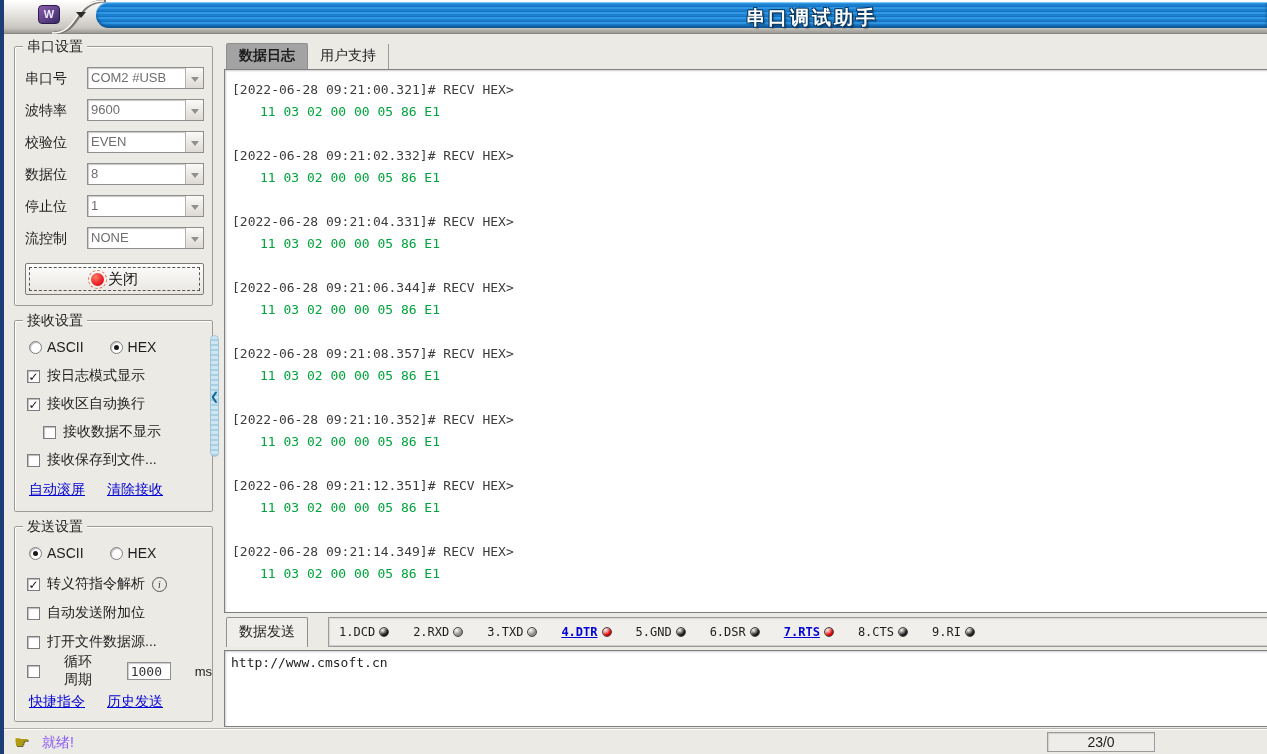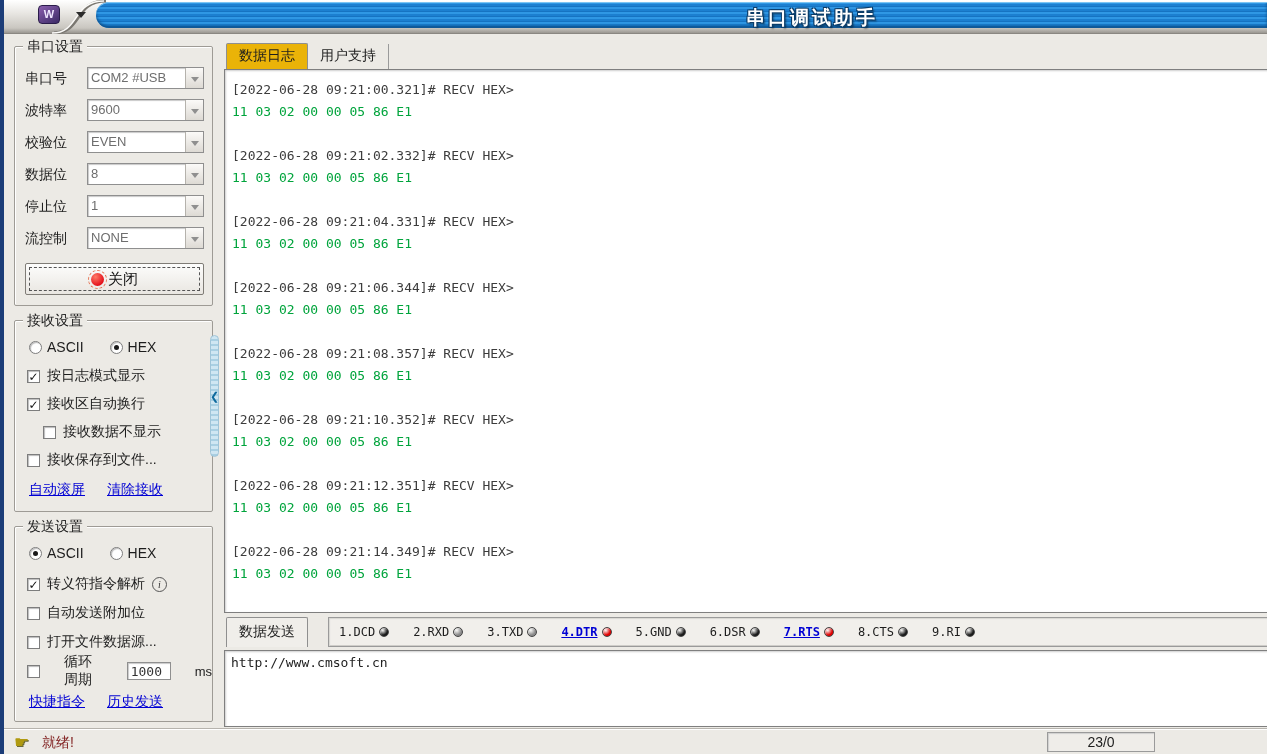--- a/index.html
+++ b/index.html
@@ -71,27 +71,27 @@
   .linkrow { position:absolute; left:14px; display:flex; gap:22px; }
   .link { font-size:14px; color:#0000d4; text-decoration:underline; cursor:pointer; }
   
   .splitter { position:absolute; left:206px; top:335px; width:9px; height:122px; border-radius:5px;
     background:repeating-linear-gradient(180deg,#cfe6f2 0 3px,#a9cfe2 3px 5px);
     border:1px solid #9fc4d8; display:flex; align-items:center; justify-content:center; cursor:pointer; }
   .splitter .chev { color:#0f6a9e; font-size:11px; font-weight:bold; }
   
   .tabsbar { position:absolute; left:222px; top:44px; height:25px; display:flex; align-items:flex-end; }
   .tab { font-size:14px; color:#1d1d1d; padding:3px 12px 4px 12px; border-right:1px solid #9a9a9a; cursor:pointer; }
-  .tab.active { border:1px solid #8f8f8f; border-bottom:none; background:#eab308; border-radius:2px 2px 0 0; }
+  .tab.active { border:1px solid #8f8f8f; border-bottom:none; background:#a3a3a3; border-radius:2px 2px 0 0;font-weight:bold; }
   .log-panel { position:absolute; left:220px; top:69px; right:-2px; height:544px; background:#ffffff;
     border:1px solid #7f7f7f; box-shadow:inset 1px 1px 2px #cfcfcf; overflow:hidden;
     font-family:"DejaVu Sans Mono","Liberation Mono",monospace; font-size:13px; padding:9px 0 0 7px; }
   .log-entry { margin-bottom:22px; }
   .log-ts { color:#3c3c3c; line-height:22px; white-space:pre; }
-  .log-hex { color:#00a43c; line-height:22px; white-space:pre; }
+  .log-hex { color:#00a43c; line-height:22px; white-space:pre;margin-left:28px; }
   
   .sendbar { position:absolute; left:222px; top:617px; right:-2px; height:30px; display:flex; align-items:stretch; }
   .sendtab { border:1px solid #8f8f8f; border-bottom:none; background:#f0eeea; font-size:14px;
     color:#1d1d1d; padding:5px 12px 0 12px; border-radius:2px 2px 0 0; margin-right:20px; cursor:pointer; }
   .pinpanel { flex:1; border:1px solid #9a9a9a; border-right:none; background:#f1efeb;
     box-shadow:inset 1px 1px 1px #d8d6d2, inset 0 -1px 0 #cfcdc9;
     display:flex; align-items:center; gap:24px; padding-left:10px; }
   .pin { display:flex; align-items:center; gap:4px; font-size:12px;
     font-family:"DejaVu Sans Mono","Liberation Mono",monospace; color:#1d1d1d; }
   .pin .pname.plink { color:#0000d4; text-decoration:underline; font-weight:bold; cursor:pointer; }
@@ -99,21 +99,21 @@
     box-shadow:inset 1px 1px 1px rgba(255,255,255,.5); }
   .send-area { position:absolute; left:220px; top:650px; right:-2px; height:77px; background:#fff;
     border:1px solid #7f7f7f; box-shadow:inset 1px 1px 2px #cfcfcf;
     font-family:"DejaVu Sans Mono","Liberation Mono",monospace; font-size:13px; color:#222;
     padding:4px 6px; resize:none; outline:none; }
   
   .statusbar { position:absolute; left:0; right:0; bottom:0; height:26px; background:#eceae5;
     border-top:1px solid #b6b3ad; box-shadow:inset 0 1px 0 #fff; }
   .status-icon { position:absolute; left:10px; top:3px; font-size:17px; color:#b09a10;
     text-shadow:1px 1px 0 #6a6a3a; }
-  .status-text { position:absolute; left:38px; top:5px; font-size:14px; color:#7f1d1d; }
+  .status-text { position:absolute; left:38px; top:5px; font-size:14px; color:#8b5cf6; }
   .counter-panel { position:absolute; left:1043px; top:3px; width:108px; height:20px;
     border:1px solid #9a9a9a; box-shadow:inset 1px 1px 1px #cfcfcf; background:#efede9;
     text-align:center; font-size:14px; color:#1d1d1d; line-height:18px; }
 </style>
 </head>
 <body>
 
 <div class="titlebar">
   <div class="titlebar-blue"></div>
   <svg class="titlebar-curve" viewBox="0 0 60 34">

